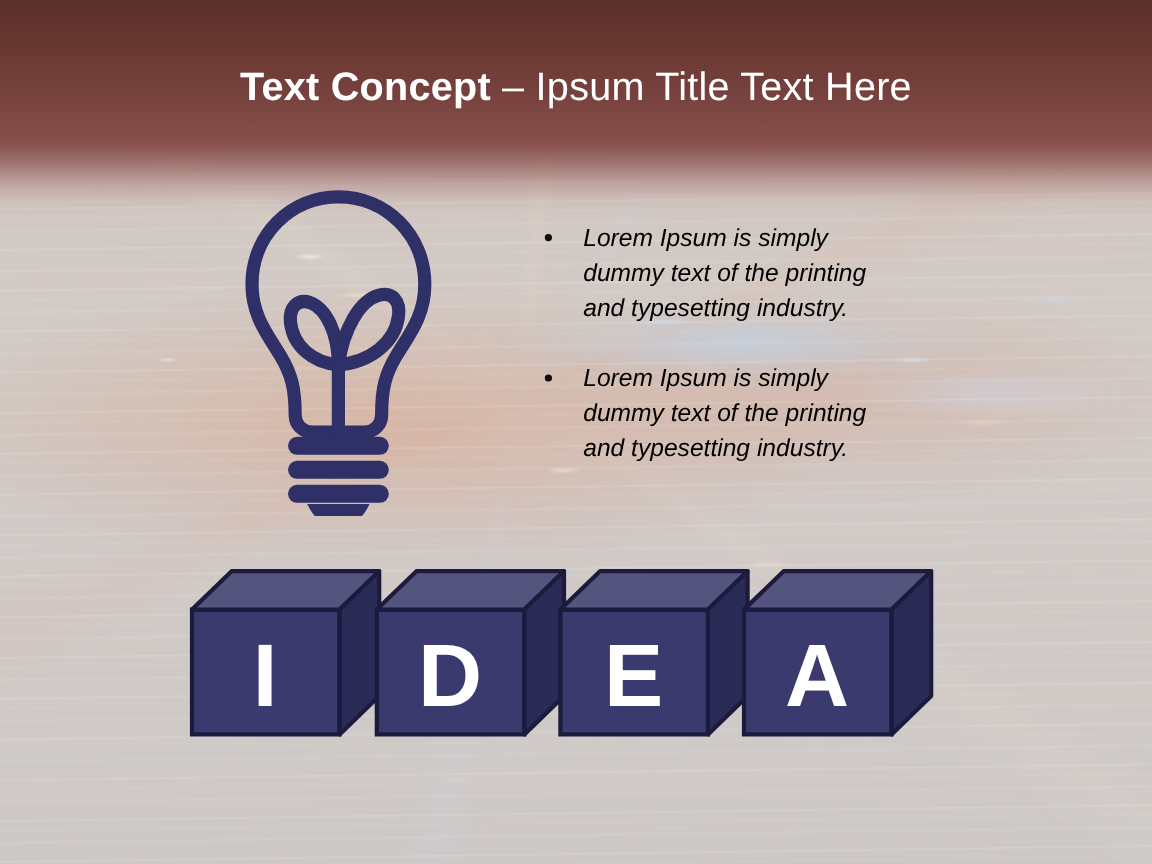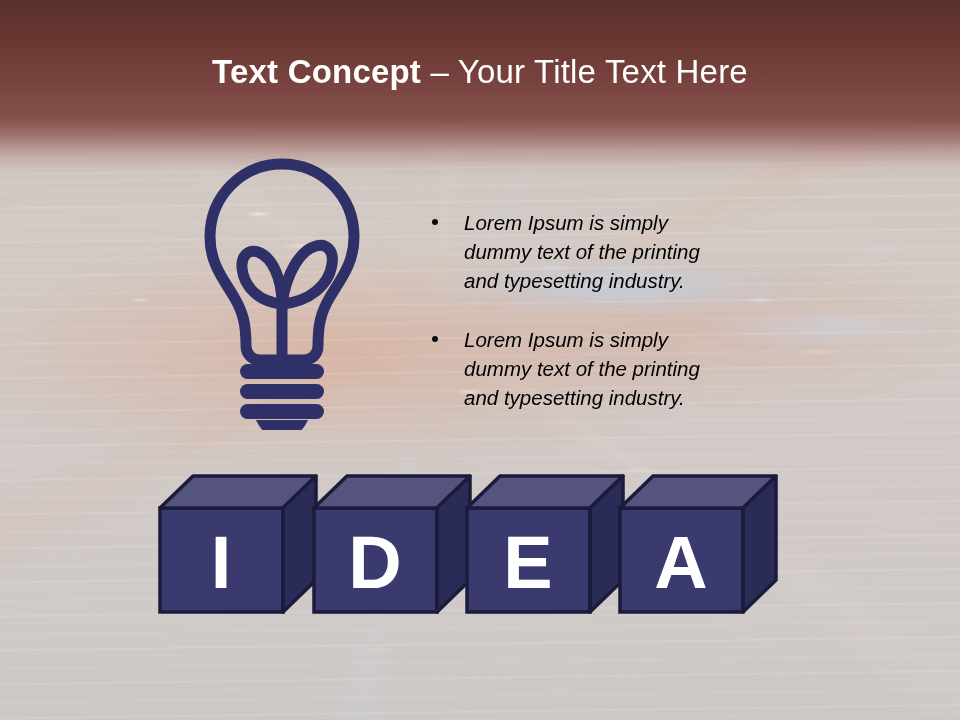--- a/index.html
+++ b/index.html
@@ -174,24 +174,23 @@
     left: 198px;
     top: 152px;
     width: 168px;
     height: 278px;
   }
   .bulb-wrap svg { display: block; width: 100%; height: 100%; }
 
   
   .bullets {
     position: absolute;
-    left: 427px;
+    left: 449px;
     top: 184px;
     width: 420px;
-    margin-top: 24px;
   }
   .bullet-item {
     position: relative;
     padding-left: 37px;
     margin-bottom: 30px;
     color: #000000;
     font-style: italic;
     font-size: 20.5px;
     line-height: 29px;
     font-family: "Liberation Sans", sans-serif;
@@ -233,21 +232,21 @@
 
   <div class="bg-base"></div>
   <div class="bg-rays"></div>
   <div class="bg-warm"></div>
   <div class="bg-cool"></div>
   <div class="bg-streaks"></div>
   <div class="bg-sparks"></div>
 
   <div class="header-band"></div>
   <div class="slide-title">
-    <span class="t-strong">Text Concept</span><span class="t-rest"> – Your Title Text Here</span>
+    <span class="t-strong">Text Concept</span><span class="t-rest"> – Ipsum Title Text Here</span>
   </div>
 
   <div class="bulb-wrap">
     <svg viewBox="0 0 168 278" xmlns="http://www.w3.org/2000/svg" aria-hidden="true">
       <g fill="none" stroke="#2f3068" stroke-width="11" stroke-linecap="round" stroke-linejoin="round">
 
         <path d="M84 12
                  C 44 12, 12 44, 12 85
                  C 12 112, 26 128, 36 145
                  C 45 160, 48 172, 48 194

